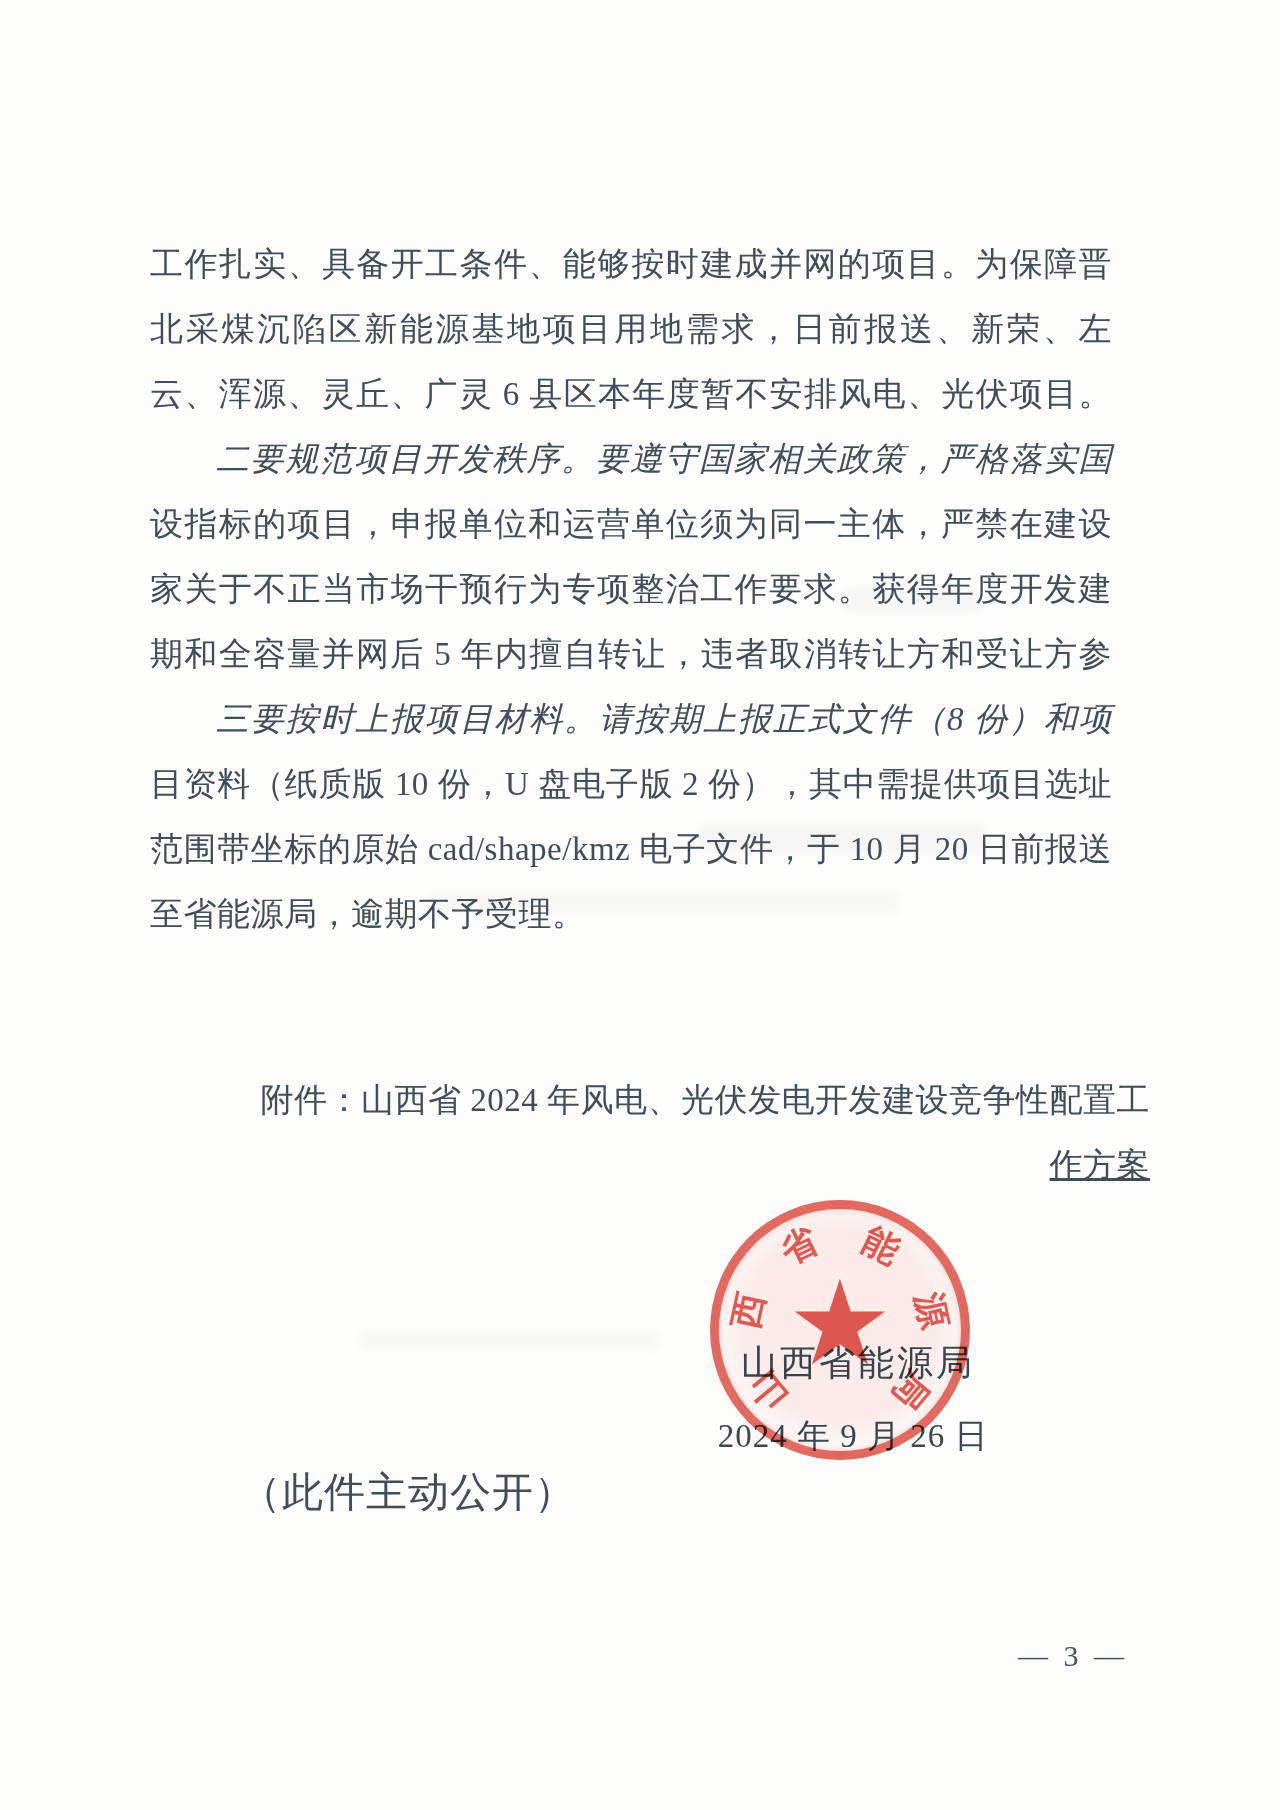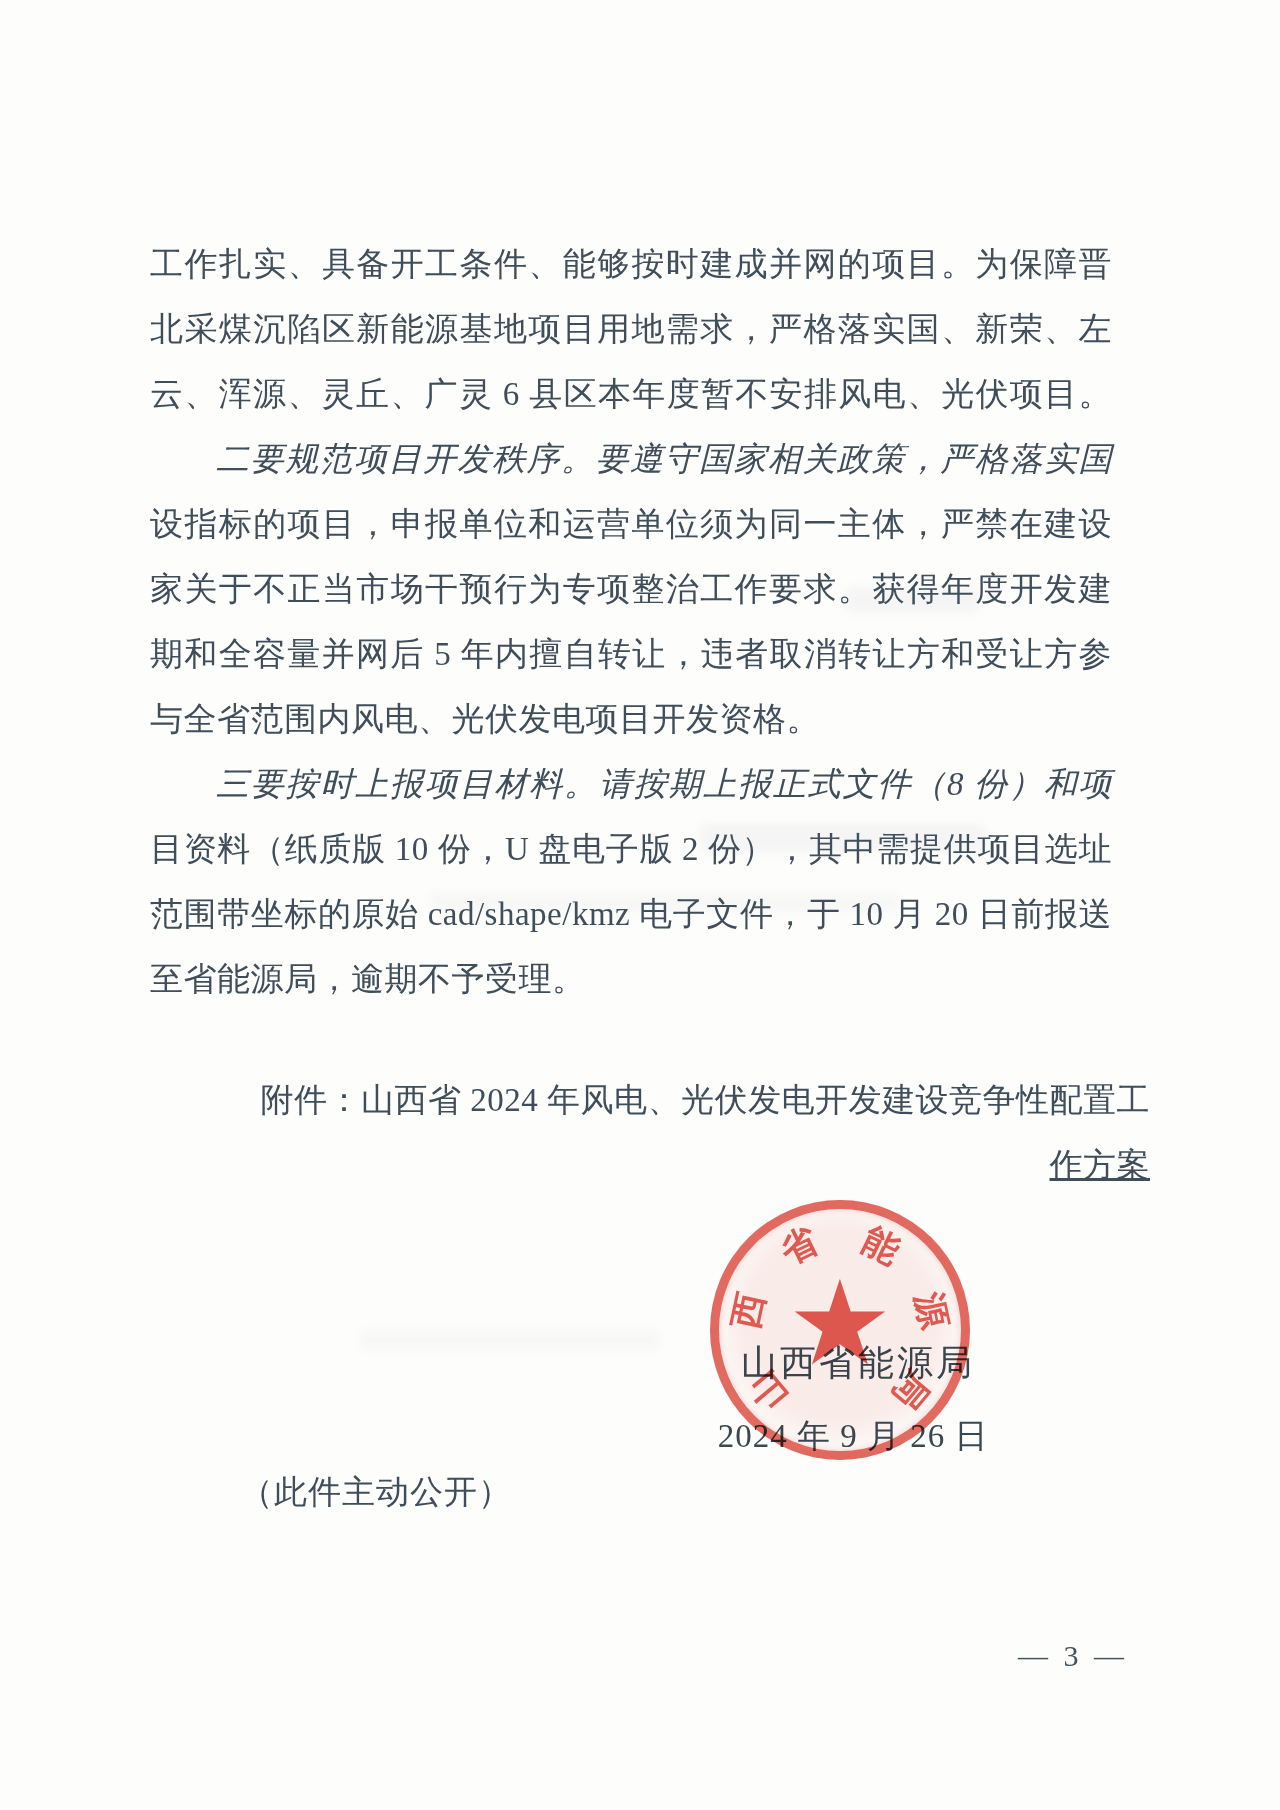--- a/index.html
+++ b/index.html
@@ -42,21 +42,21 @@
   }
   .issue-date{
     position:absolute;left:853px;top:1414px;
     transform:translateX(-50%);
     font-size:33px;line-height:44px;letter-spacing:1px;
     white-space:nowrap;color:#3a4852;
   }
   
   .note{
     position:absolute;left:240px;top:1462px;
-    font-size:33px;line-height:60px;letter-spacing:1px;
+    font-size:41px;line-height:60px;letter-spacing:1px;
   }
   .page-number{
     position:absolute;left:1018px;top:1634px;
     font-size:30px;line-height:44px;letter-spacing:4px;
     color:#45535e;
   }
   
   .seal{
     position:absolute;left:710px;top:1200px;
     width:260px;height:260px;
@@ -92,27 +92,26 @@
   .g3{left:430px;top:893px;width:470px;height:20px;opacity:.7;}
   .g4{left:360px;top:1330px;width:300px;height:20px;opacity:.6;}
 </style>
 </head>
 <body>
 
 <div class="page">
 
   <div class="body-text">
     <div class="line">工作扎实、具备开工条件、能够按时建成并网的项目。为保障晋</div>
-    <div class="line">北采煤沉陷区新能源基地项目用地需求，严格落实国、新荣、左</div>
+    <div class="line">北采煤沉陷区新能源基地项目用地需求，日前报送、新荣、左</div>
     <div class="line">云、浑源、灵丘、广灵 6 县区本年度暂不安排风电、光伏项目。</div>
     <div class="line indent2">二要规范项目开发秩序。要遵守国家相关政策，严格落实国</div>
     <div class="line">设指标的项目，申报单位和运营单位须为同一主体，严禁在建设</div>
     <div class="line">家关于不正当市场干预行为专项整治工作要求。获得年度开发建</div>
     <div class="line">期和全容量并网后 5 年内擅自转让，违者取消转让方和受让方参</div>
-    <div class="line endline">与全省范围内风电、光伏发电项目开发资格。</div>
     <div class="line indent2">三要按时上报项目材料。请按期上报正式文件（8 份）和项</div>
     <div class="line">目资料（纸质版 10 份，U 盘电子版 2 份），其中需提供项目选址</div>
     <div class="line">范围带坐标的原始 cad/shape/kmz 电子文件，于 10 月 20 日前报送</div>
     <div class="line endline">至省能源局，逾期不予受理。</div>
   </div>
 
   <div class="attachment">
     <div class="row1"><span>附件：</span><span>山西省 2024 年风电、光伏发电开发建设竞争性配置工</span></div>
     <div class="row2">作方案</div>
   </div>

